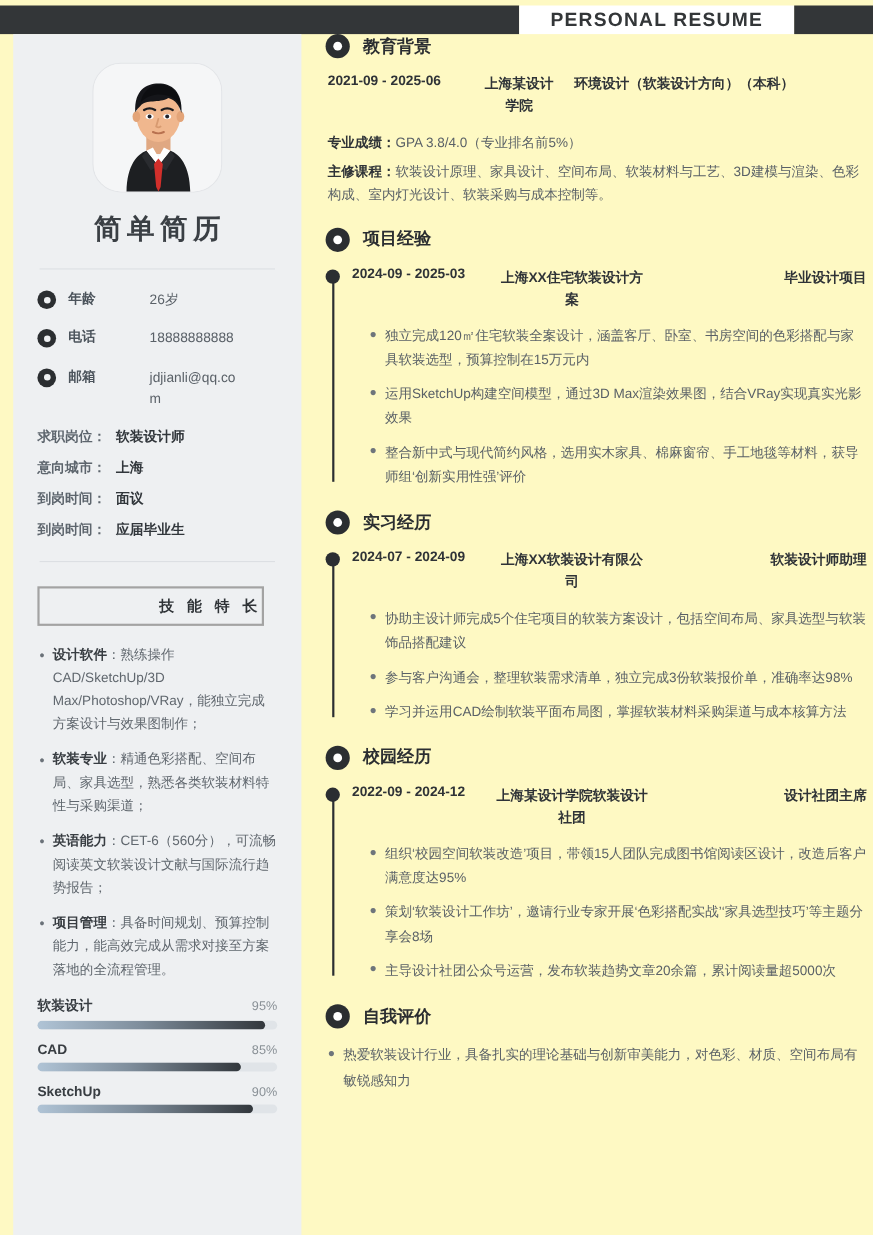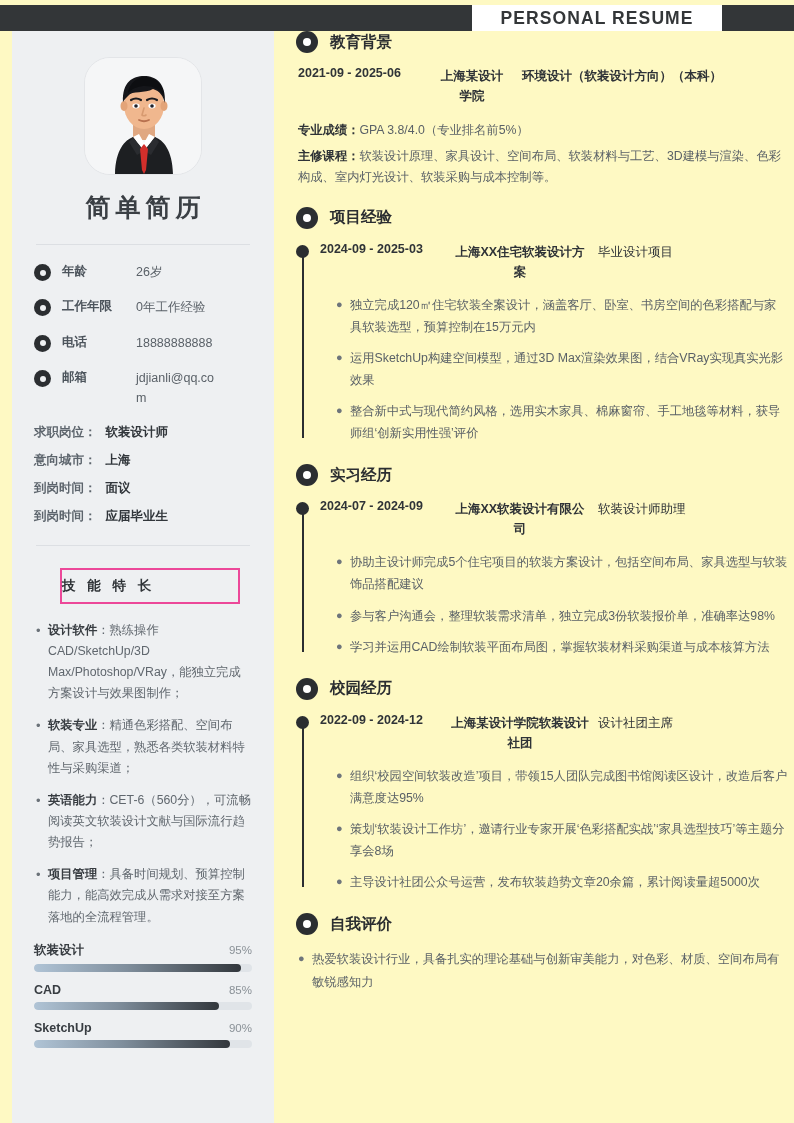--- a/index.html
+++ b/index.html
@@ -57,22 +57,22 @@
     color:#4c545c;
   }
   .info-value { font-size:12.5px; color:#5a6168; line-height:1.55; width:82px; word-break:break-all; }
 
   .pref-list { margin-top:4px; }
   .pref-row { display:flex; font-size:12.5px; margin-bottom:11px; }
   .pref-label { color:#5d656d; font-weight:bold; white-space:nowrap; }
   .pref-value { color:#31363b; font-weight:bold; margin-left:9px; }
 
   .skill-title-box {
-    margin:22px 12px 0 26px; border:2px solid #ec4899; padding:7px 0;
-    text-align:left; font-size:13.5px; font-weight:bold; letter-spacing:4px;
+    margin:22px 12px 0 0; border:2px solid #a3a3a3; padding:7px 0;
+    text-align:right; font-size:13.5px; font-weight:bold; letter-spacing:4px;
     color:#2f3337;
   }
   .skill-points { margin-top:16px; padding-left:2px; }
   .sp-item { display:flex; margin-bottom:11px; }
   .sp-bullet { flex:0 0 12px; color:#6b7279; font-size:13px; line-height:1.72; }
   .sp-text { font-size:12.3px; line-height:1.72; color:#60676e; }
   .sp-text b { color:#383d42; }
 
   .bars { margin-top:14px; }
   .bar-block { margin-bottom:11px; }
@@ -110,21 +110,21 @@
 
   .timeline { position:relative; padding-left:24px; }
   .tl-dot {
     position:absolute; left:0; top:3px; width:13px; height:13px; border-radius:50%;
     background:#2b2e31; z-index:2;
   }
   .tl-line { position:absolute; left:5.5px; top:12px; bottom:6px; width:2.5px; background:#2b2e31; }
   .job-row { display:flex; align-items:flex-start; }
   .job-date { flex:0 0 130px; font-size:12.5px; font-weight:bold; color:#2f3337; }
   .job-org { flex:0 0 140px; font-size:12.5px; font-weight:bold; color:#2f3337; text-align:center; line-height:1.6; }
-  .job-title { flex:1; font-size:12.5px; font-weight:normal; color:#2f3337; text-align:left; line-height:1.6; padding-left:8px; }
+  .job-title { flex:1; font-size:12.5px; font-weight:bold; color:#2f3337; text-align:right; line-height:1.6; padding-left:8px; }
   .bullets { margin-top:12px; padding-left:16px; }
   .bl-item { display:flex; margin-bottom:9px; }
   .bl-dot { flex:0 0 14px; color:#6e757b; font-size:11px; line-height:1.85; }
   .bl-text { font-size:12.3px; line-height:1.8; color:#5a6167; }
 
   .self-bullets { padding-left:2px; }
 </style>
 </head>
 <body>
 
@@ -178,25 +178,20 @@
     </div>
 
     <div class="name">简单简历</div>
     <div class="divider"></div>
 
     <div class="info-list">
       <div class="info-row">
         <span class="dot-icon"></span>
         <span class="info-label">年龄</span>
         <span class="info-value">26岁</span>
-      </div>
-      <div class="info-row">
-        <span class="dot-icon"></span>
-        <span class="info-label">工作年限</span>
-        <span class="info-value">0年工作经验</span>
       </div>
       <div class="info-row">
         <span class="dot-icon"></span>
         <span class="info-label">电话</span>
         <span class="info-value">18888888888</span>
       </div>
       <div class="info-row">
         <span class="dot-icon"></span>
         <span class="info-label">邮箱</span>
         <span class="info-value">jdjianli@qq.com</span>

